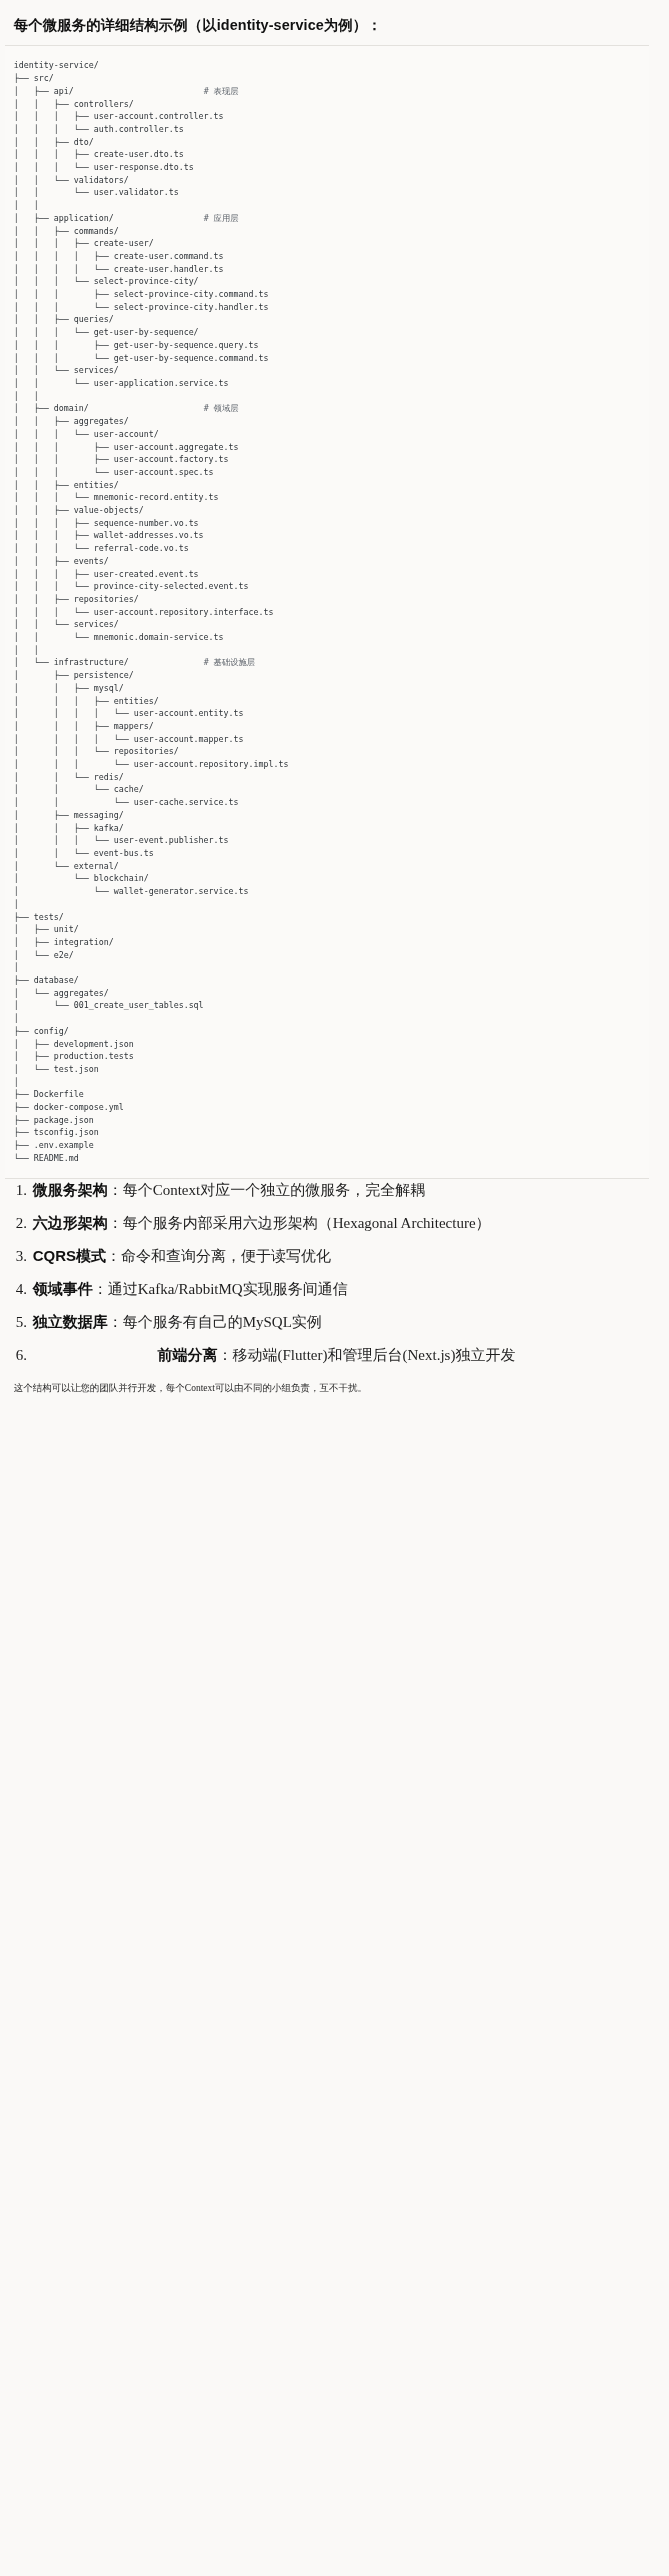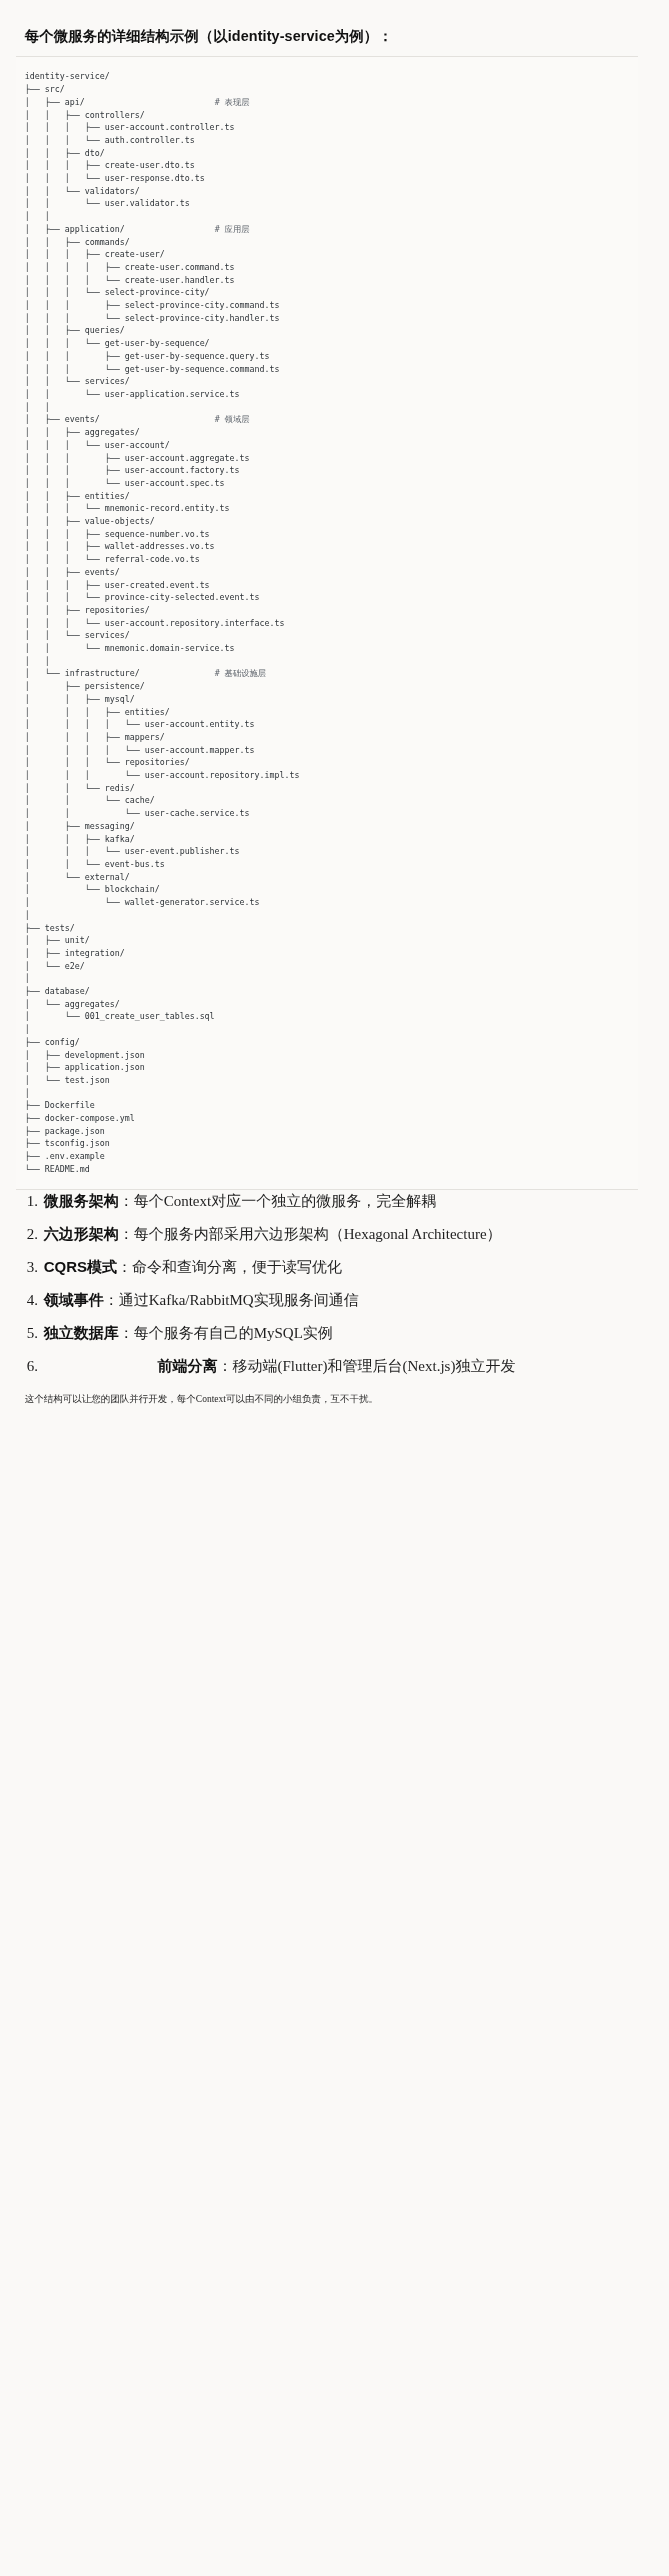--- a/index.html
+++ b/index.html
@@ -11,21 +11,21 @@
   body {
     width: 669px;
     font-family: "Liberation Serif", "DejaVu Serif", serif;
     color: #1a1a1a;
     -webkit-font-smoothing: antialiased;
   }
   .page {
     width: 654px;
     box-sizing: border-box;
     background: #faf9f7;
-    padding: 16px;
+    padding: 5px;
   }
 
   
   .doc-heading {
     font-family: "Liberation Sans", "DejaVu Sans", sans-serif;
     font-weight: bold;
     font-size: 14.4px;
     line-height: 1.3;
     color: #111111;
     padding: 11.3px 8.8px 10px 8.8px;
@@ -134,21 +134,21 @@
 <span><span>│   │   │   └── select-province-city/</span></span>
 <span><span>│   │   │       ├── select-province-city.command.ts</span></span>
 <span><span>│   │   │       └── select-province-city.handler.ts</span></span>
 <span><span>│   │   ├── queries/</span></span>
 <span><span>│   │   │   └── get-user-by-sequence/</span></span>
 <span><span>│   │   │       ├── get-user-by-sequence.query.ts</span></span>
 <span><span>│   │   │       └── get-user-by-sequence.command.ts</span></span>
 <span><span>│   │   └── services/</span></span>
 <span><span>│   │       └── user-application.service.ts</span></span>
 <span><span>│   │</span></span>
-<span><span>│   ├── events/</span><span>                       </span><span class="cmt"># 领域层</span></span>
+<span><span>│   ├── domain/</span><span>                       </span><span class="cmt"># 领域层</span></span>
 <span><span>│   │   ├── aggregates/</span></span>
 <span><span>│   │   │   └── user-account/</span></span>
 <span><span>│   │   │       ├── user-account.aggregate.ts</span></span>
 <span><span>│   │   │       ├── user-account.factory.ts</span></span>
 <span><span>│   │   │       └── user-account.spec.ts</span></span>
 <span><span>│   │   ├── entities/</span></span>
 <span><span>│   │   │   └── mnemonic-record.entity.ts</span></span>
 <span><span>│   │   ├── value-objects/</span></span>
 <span><span>│   │   │   ├── sequence-number.vo.ts</span></span>
 <span><span>│   │   │   ├── wallet-addresses.vo.ts</span></span>
@@ -185,21 +185,21 @@
 <span><span>│   ├── unit/</span></span>
 <span><span>│   ├── integration/</span></span>
 <span><span>│   └── e2e/</span></span>
 <span><span>│</span></span>
 <span><span>├── database/</span></span>
 <span><span>│   └── aggregates/</span></span>
 <span><span>│       └── 001_create_user_tables.sql</span></span>
 <span><span>│</span></span>
 <span><span>├── config/</span></span>
 <span><span>│   ├── development.json</span></span>
-<span><span>│   ├── application.json</span></span>
+<span><span>│   ├── production.tests</span></span>
 <span><span>│   └── test.json</span></span>
 <span><span>│</span></span>
 <span><span>├── Dockerfile</span></span>
 <span><span>├── docker-compose.yml</span></span>
 <span><span>├── package.json</span></span>
 <span><span>├── tsconfig.json</span></span>
 <span><span>├── .env.example</span></span>
 <span><span>└── README.md</span></span></pre>
   </div>
 

